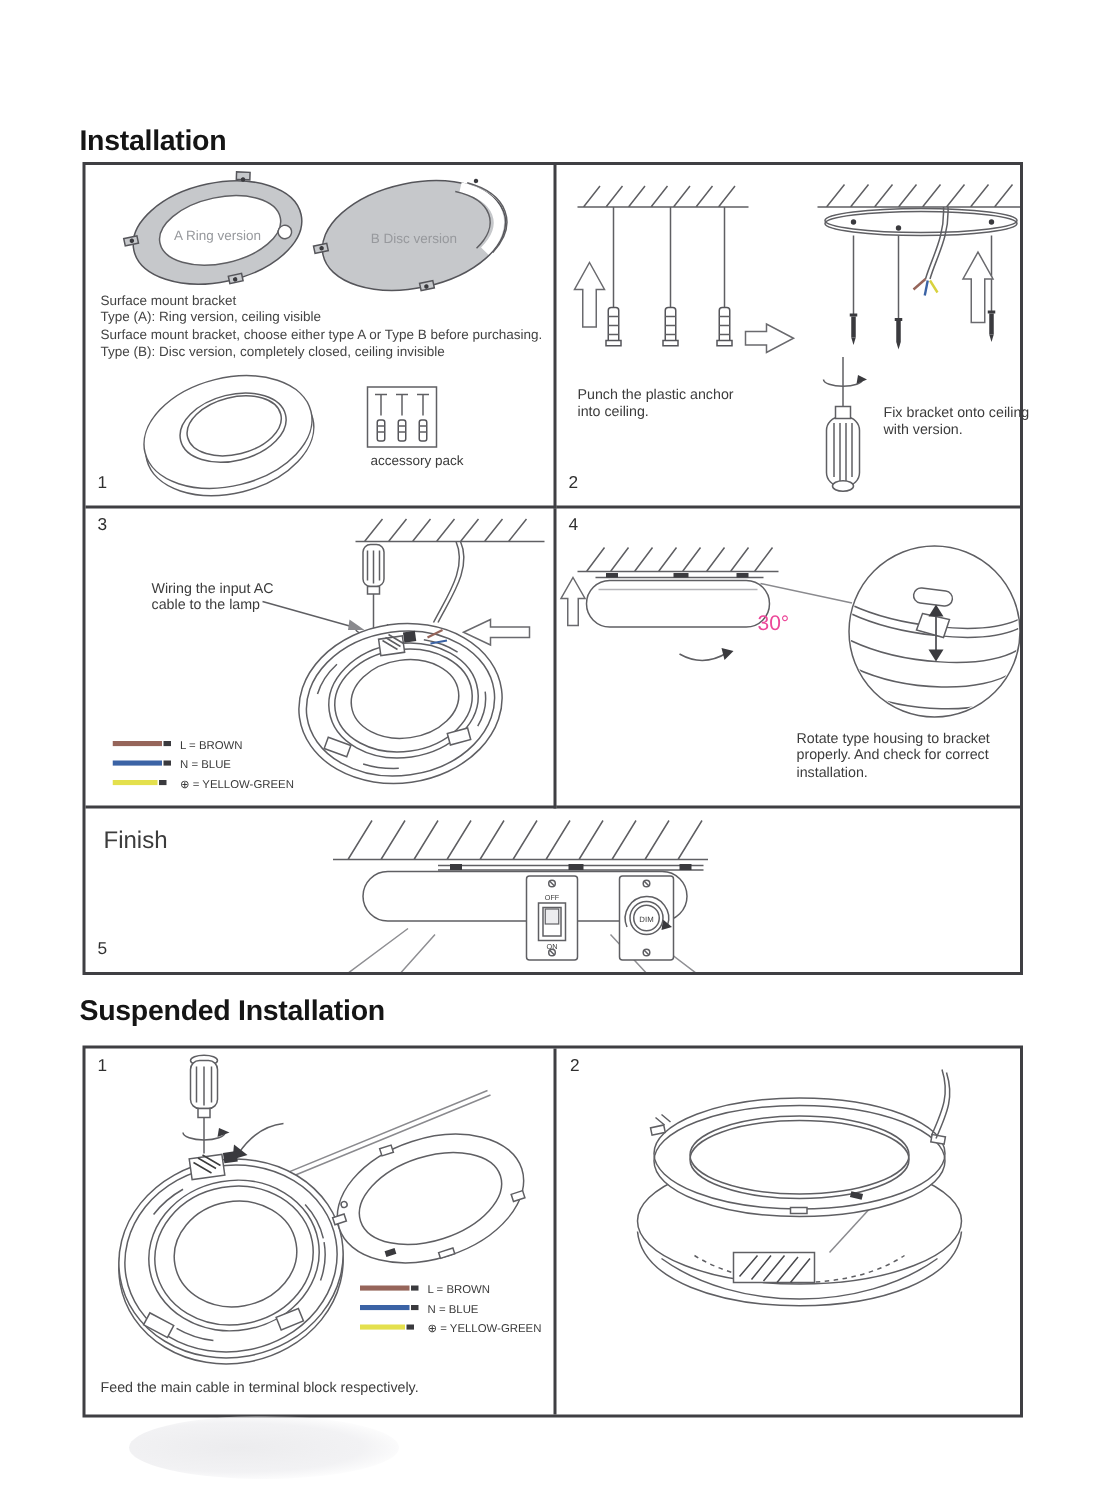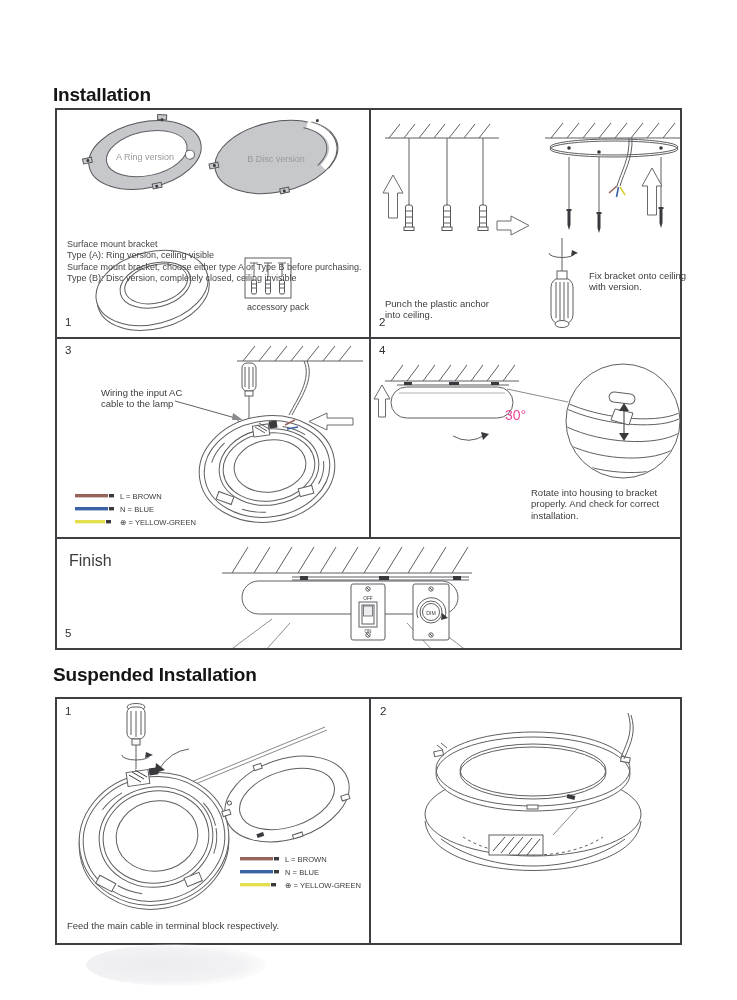--- a/index.html
+++ b/index.html
@@ -75,21 +75,21 @@
           <rect class="sf" x="188" y="148" width="46" height="40"></rect>
           <path class="s" d="M193 153 H201 M197 153 V167 M207 153 H215 M211 153 V167 M221 153 H229 M225 153 V167"></path>
           <g fill="#fff" stroke="#55555a" stroke-width="1">
             <rect x="194.5" y="170" width="5" height="14" rx="1.5"></rect>
             <rect x="208.5" y="170" width="5" height="14" rx="1.5"></rect>
             <rect x="222.5" y="170" width="5" height="14" rx="1.5"></rect>
           </g>
           <path class="s" d="M194.5 174 h5 M194.5 178 h5 M208.5 174 h5 M208.5 178 h5 M222.5 174 h5 M222.5 178 h5"></path>
         </g>
       </svg>
-      <div class="ptxt" style="left:10px;top:85px;width:300px;margin-top:44px;">
+      <div class="ptxt" style="left:10px;top:85px;width:300px;">
         <span>Surface mount bracket</span>
         <span>Type (A): Ring version, ceiling visible</span>
         <span>Surface mount bracket, choose either type A or Type B before purchasing.</span>
         <span>Type (B): Disc version, completely closed, ceiling invisible</span>
       </div>
       <div class="cap" style="left:181px;top:192px;width:80px;text-align:center;font-size:9px;">accessory pack</div>
       <div class="num" style="left:8px;top:206px;">1</div>
     </div>
 
     <div class="panel bb" style="left:314px;top:0;width:309px;height:229px;">
@@ -145,21 +145,21 @@
         <g>
           <path class="s" d="M178 143 a13 4.5 0 1 0 26 0"></path>
           <polygon class="dk" points="201,140 207,143 200,146"></polygon>
           <path class="s" d="M191 128 V168"></path>
           <rect class="sf" x="180" y="168" width="22" height="46" rx="9"></rect>
           <rect class="sf" x="186" y="161" width="10" height="8"></rect>
           <path class="s" d="M185 172 V208 M189 172 V211 M193 172 V211 M197 172 V208"></path>
           <ellipse class="sf" cx="191" cy="214" rx="7" ry="3.5"></ellipse>
         </g>
       </svg>
-      <div class="cap" style="left:14px;top:148px;width:115px;margin-top:40px;">Punch the plastic anchor into ceiling.</div>
+      <div class="cap" style="left:14px;top:148px;width:115px;">Punch the plastic anchor into ceiling.</div>
       <div class="cap" style="left:218px;top:160px;width:108px;">Fix bracket onto ceiling with version.</div>
       <div class="num" style="left:8px;top:206px;">2</div>
     </div>
 
     <div class="panel br bb" style="left:0;top:229px;width:314px;height:200px;">
       <svg width="310" height="196" viewBox="0 0 310 196">
         <g>
           <path class="s" d="M180 22 H306 M186 22 L198 7 M202 22 L214 7 M218 22 L230 7 M234 22 L246 7 M250 22 L262 7 M266 22 L278 7 M282 22 L294 7"></path>
         </g>
 
@@ -242,21 +242,21 @@
             <path class="s" d="M200 122 C234 136 282 138 304 124"></path>
             <rect class="sf" x="238" y="54" width="26" height="10" rx="5" transform="rotate(7 251 59)"></rect>
             <path class="sf" d="M244 70 L262 74 L258 86 L240 81 Z"></path>
             <path d="M253 66 V100" stroke="#55555a" stroke-width="1.2" fill="none"></path>
             <polygon class="dk" points="248,72 253,64 258,72"></polygon>
             <polygon class="dk" points="248,94 253,102 258,94"></polygon>
           </g>
         </g>
       </svg>
       <div class="cap" style="left:134px;top:68px;font-size:14px;color:#ec4899;">30°</div>
-      <div class="cap" style="left:160px;top:148px;width:152px;">Rotate into housing to bracket properly. And check for correct installation.</div>
+      <div class="cap" style="left:160px;top:148px;width:152px;">Rotate type housing to bracket properly. And check for correct installation.</div>
       <div class="num" style="left:8px;top:5px;"></div>
       <div class="num" style="left:8px;top:5px;">4</div>
     </div>
 
     <div class="panel" style="left:0;top:429px;width:623px;height:109px;">
       <svg width="623" height="109" viewBox="0 0 623 109">
         <g>
           <path class="s" d="M165 34 H415 M175 34 L191 8 M197 34 L213 8 M219 34 L235 8 M241 34 L257 8 M263 34 L279 8 M285 34 L301 8 M307 34 L323 8 M329 34 L345 8 M351 34 L367 8 M373 34 L389 8 M395 34 L411 8"></path>
         </g>
         <g>

